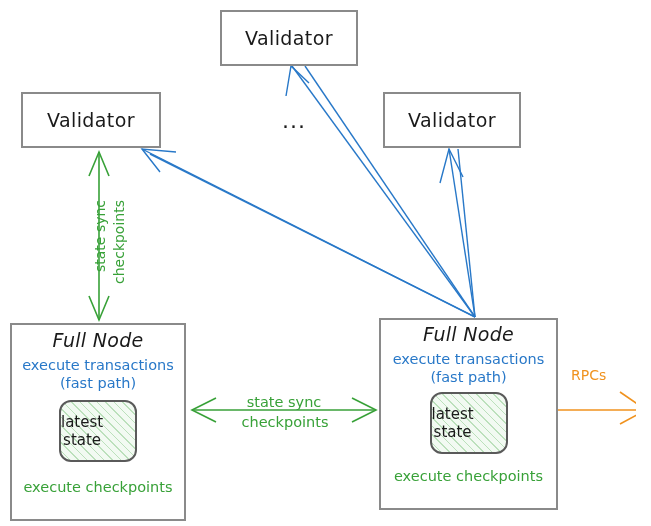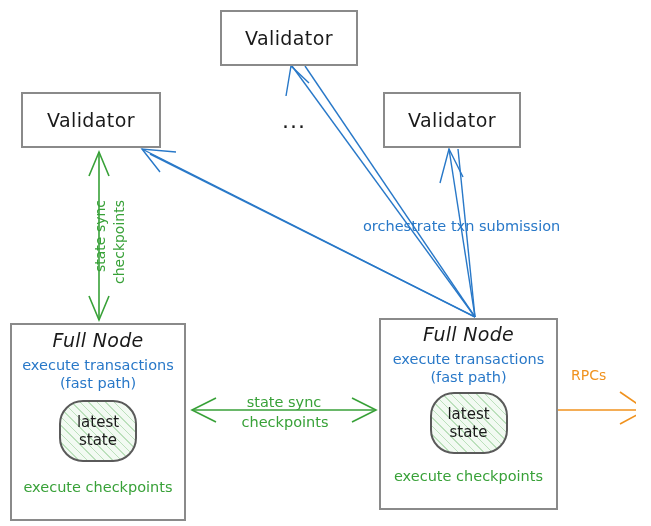--- a/index.html
+++ b/index.html
@@ -70,32 +70,32 @@
     font-family: "DejaVu Sans", sans-serif;
   }
   .orange-text {
     color: #f0921e;
     font-size: 14px;
     font-family: "DejaVu Sans", sans-serif;
   }
   .state-box {
     box-sizing: border-box;
     border: 2px solid #5a5a5a;
-    border-radius: 24px;
+    border-radius: 12px;
     background-color: #f2faf2;
     background-image: repeating-linear-gradient(
         45deg,
         rgba(86, 176, 86, 0.35) 0px,
         rgba(86, 176, 86, 0.35) 1px,
         rgba(255, 255, 255, 0) 1px,
         rgba(255, 255, 255, 0) 6px
     );
     display: flex;
     align-items: center;
-    justify-content: center;
+    justify-content: flex-start;
     text-align: center;
   }
   .state-label {
     font-family: "DejaVu Sans", sans-serif;
     font-size: 15px;
     color: #1a1a1a;
     line-height: 1.2;
   }
   .free-label {
     position: absolute;
@@ -177,21 +177,20 @@
 
   <div class="node-box validator-box" style="left:383px; top:92px; width:138px; height:56px;">
     <span class="validator-label">Validator</span>
   </div>
 
   <div class="ellipsis" style="left:282px; top:110px;">...</div>
 
   <div class="vert-label" style="left:92px; top:272px; transform: rotate(-90deg);">state sync</div>
   <div class="vert-label" style="left:111px; top:284px; transform: rotate(-90deg);">checkpoints</div>
 
-  <div class="free-label blue-text" style="left:363px; top:217px; font-size:14.5px;">orchestrate txn submission</div>
 
   <div class="node-box fullnode-box" style="left:10px; top:323px; width:176px; height:198px;">
     <div class="fullnode-title" style="margin-top:4px;">Full Node</div>
     <div class="blue-text" style="margin-top:5px;">execute transactions</div>
     <div class="blue-text">(fast path)</div>
     <div class="state-box" style="width:78px; height:62px; margin-top:8px;">
       <div class="state-label">
         <div>latest</div>
         <div>state</div>
       </div>

